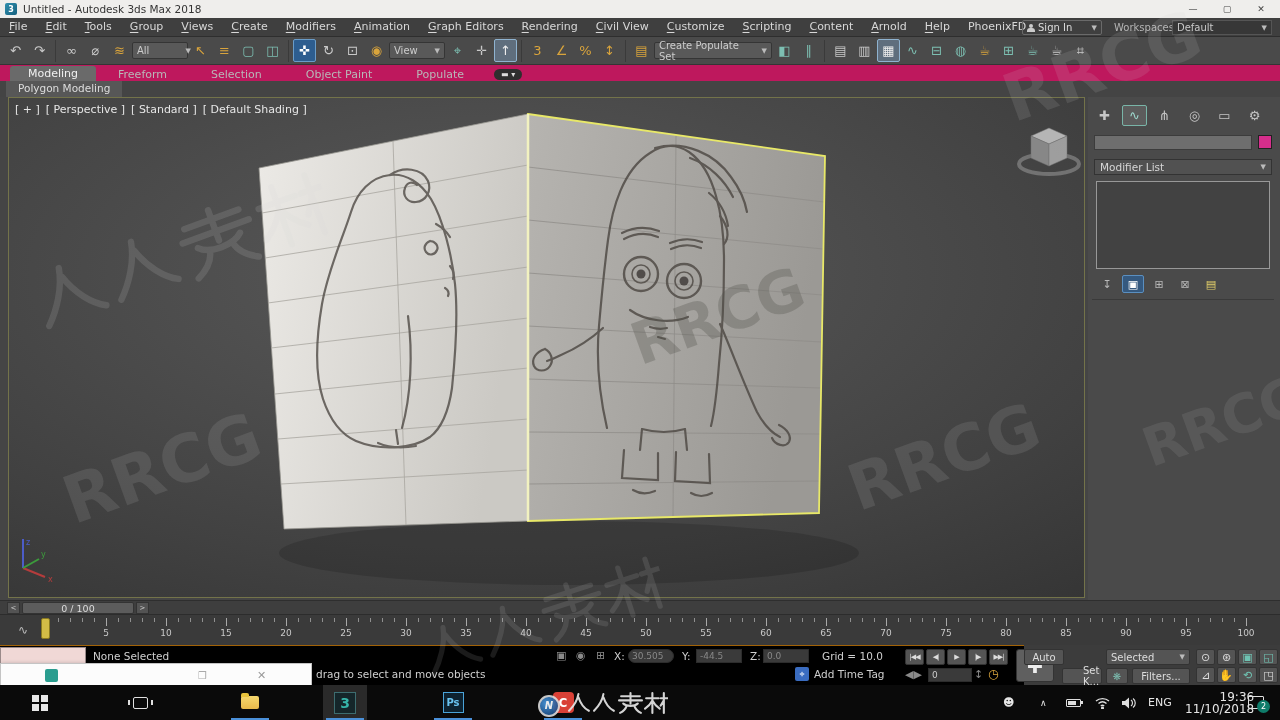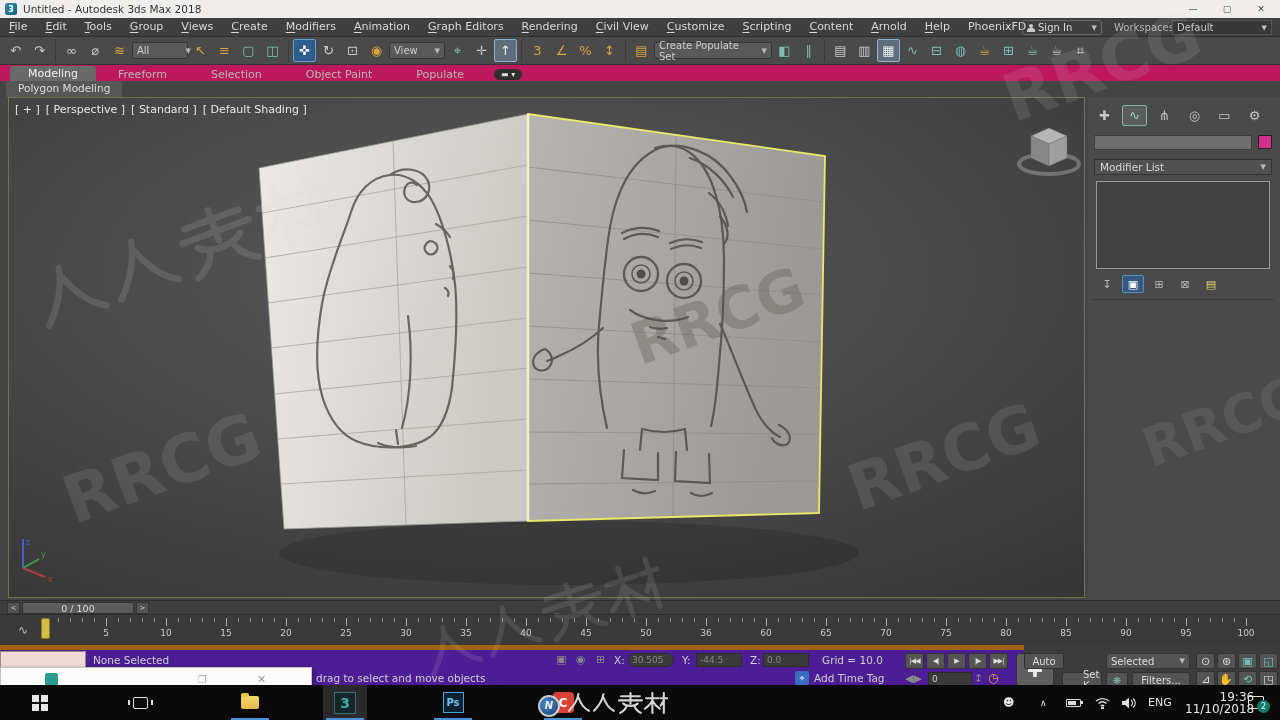--- a/index.html
+++ b/index.html
@@ -62,21 +62,21 @@
   .ts-arrow{position:absolute;top:1px;width:13px;height:12px;background:#535353;border:1px solid #333;color:#ccc;font-size:7px;display:flex;align-items:center;justify-content:center;}
   #ts-grip{position:absolute;left:22px;top:1px;width:112px;height:12px;background:#5c5c5c;border:1px solid #333;border-radius:2px;color:#ddd;font-size:9.5px;display:flex;align-items:center;justify-content:center;}
   #trackbar{left:0;top:614px;width:1280px;height:31px;background:#3a3a3a;border-top:1px solid #2c2c2c;}
   #minicurve{position:absolute;left:6px;top:5px;width:34px;height:20px;color:#b9b9b9;font-size:12px;display:flex;align-items:center;justify-content:center;}
   #ruler{position:absolute;left:46px;top:3px;width:1210px;height:26px;}
   .tick{position:absolute;top:0;width:1px;background:#8f8f8f;height:4px;}
   .tick.major{height:8px;background:#a8a8a8;}
   .tlabel{position:absolute;top:10px;font-size:9px;color:#c9c9c9;transform:translateX(-50%);}
   #fmark{position:absolute;left:-5px;top:0px;width:9px;height:21px;background:#d2bc46;border:1px solid #8a7a20;border-radius:2px;}
   
-  #statusbar{left:0;top:645px;width:1024px;height:40px;background:#4c1d95;border-top:5px solid #a16207;}
+  #statusbar{left:0;top:645px;width:1024px;height:40px;background:#000000;border-top:1px solid #a16207;}
   #listener{position:absolute;left:0;top:1px;width:86px;height:18px;background:#f0d8d6;border:1px solid #9a8a8a;}
   .stxt{font-size:10.5px;color:#cfcfcf;}
   .dimicon{color:#8a8a8a;font-size:11px;}
   .coordfield{position:absolute;top:3px;width:46px;height:14px;background:#3a3a3a;border:1px solid #2c2c2c;color:#888;font-size:9px;line-height:12px;padding:0 3px;}
   .sbtn{position:absolute;background:#545454;border:1px solid #333;border-radius:2px;color:#ddd;font-size:10px;display:flex;align-items:center;justify-content:center;}
   .pbtn{width:19px;height:16px;font-size:7px;letter-spacing:-1px;}
   .navbtn{width:19px;height:16px;font-size:11px;}
   .navbtn.teal{color:#6fc2b2;}
   #bigkey{position:absolute;left:1016px;top:3px;width:38px;height:33px;background:#5f5f5f;border:1px solid #333;border-radius:3px;color:#eee;font-size:19px;display:flex;align-items:center;justify-content:center;}
   #floatwin{position:absolute;left:0;top:17px;width:312px;height:25px;background:#fcfcfc;border:1px solid #c4c4c4;box-shadow:0 2px 5px rgba(0,0,0,.45);display:flex;align-items:center;}
@@ -433,21 +433,21 @@
         <div class="tick" style="left: 564px;"></div>
         <div class="tick" style="left: 576px;"></div>
         <div class="tick" style="left: 588px;"></div>
         <div class="tick major" style="left: 600px;"></div>
         <div class="tlabel" style="left: 600px;">50</div>
         <div class="tick" style="left: 612px;"></div>
         <div class="tick" style="left: 624px;"></div>
         <div class="tick" style="left: 636px;"></div>
         <div class="tick" style="left: 648px;"></div>
         <div class="tick major" style="left: 660px;"></div>
-        <div class="tlabel" style="left: 660px;">36</div>
+        <div class="tlabel" style="left: 660px;">55</div>
         <div class="tick" style="left: 672px;"></div>
         <div class="tick" style="left: 684px;"></div>
         <div class="tick" style="left: 696px;"></div>
         <div class="tick" style="left: 708px;"></div>
         <div class="tick major" style="left: 720px;"></div>
         <div class="tlabel" style="left: 720px;">60</div>
         <div class="tick" style="left: 732px;"></div>
         <div class="tick" style="left: 744px;"></div>
         <div class="tick" style="left: 756px;"></div>
         <div class="tick" style="left: 768px;"></div>

